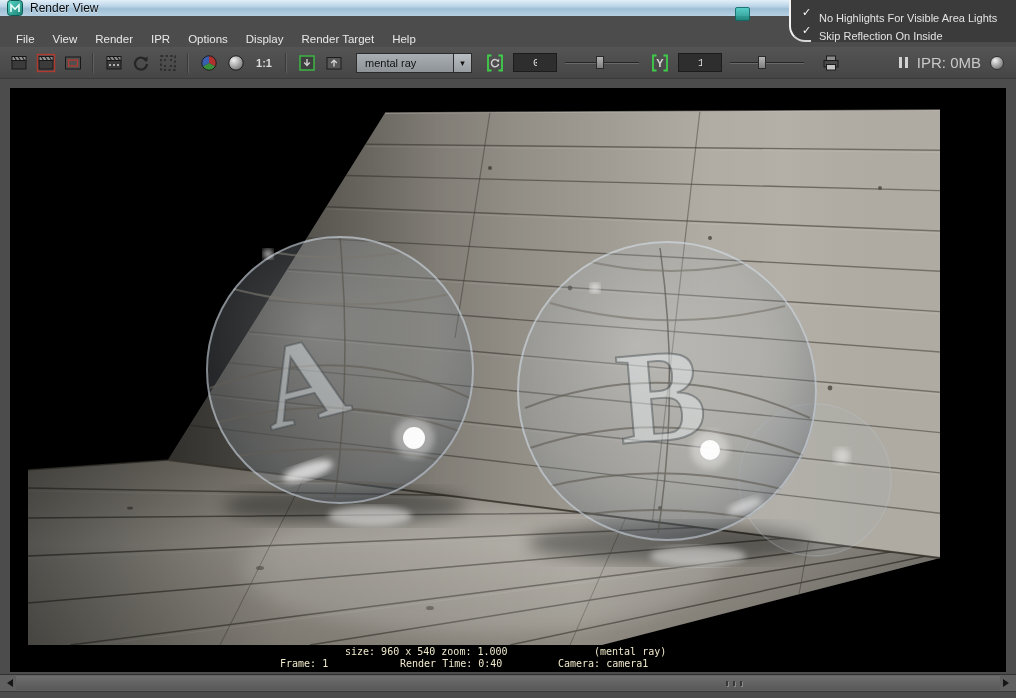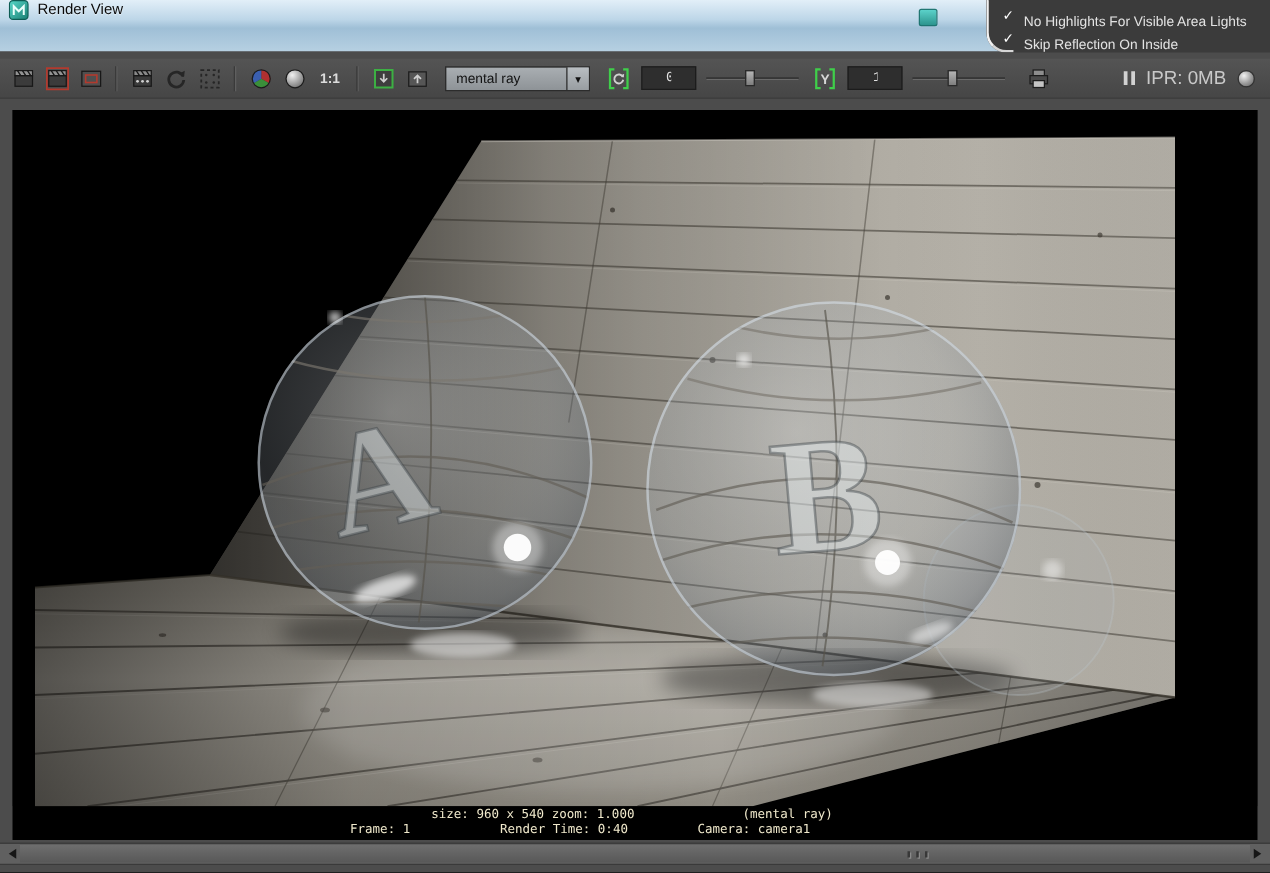--- a/index.html
+++ b/index.html
@@ -1,22 +1,22 @@
 <!DOCTYPE html>
 <html><head>
 <meta charset="utf-8">
 <style>
   * { box-sizing: border-box; margin: 0; padding: 0; }
   body { background:#222; font-family:"Liberation Sans", sans-serif; }
   .window { position:relative; width:1016px; height:698px; background:#4c4c4c; overflow:hidden; outline:1px solid #1e1e1e; }
 
   
-  .titlebar { position:absolute; top:0; left:0; right:0; height:41px;
+  .titlebar { position:absolute; top:0; left:0; right:0; height:16px;
     background:linear-gradient(180deg,#e2eff8 0%,#bdd6e8 38%,#9fbfd6 55%,#b6d0e2 100%);
-    display:flex; padding-left:7px; }
+    display:flex; align-items:center; padding-left:7px; }
   .app-icon { width:16px; height:16px; display:inline-block; }
   .title { font-size:12px; color:#0a0a0a; margin-left:7px; text-shadow:0 1px 1px rgba(255,255,255,.6); }
   .tb-accent { position:absolute; left:735px; top:7px; width:15px; height:14px; border-radius:2px;
     background:linear-gradient(180deg,#4fd0c6,#1f8f86); border:1px solid #0f6c66; opacity:.9; }
 
   
   .menubar { position:absolute; top:28px; left:0; right:0; height:23px; background:#4c4c4c;
     border-bottom:1px solid #424242; display:flex; align-items:center; padding-left:7px; }
   .menu-item { color:#e8e8e8; font-size:11.5px; padding:4px 9px; cursor:default; }
 
@@ -89,20 +89,30 @@
             </linearGradient>
           </defs>
         <rect x="0.5" y="0.5" width="15" height="15" rx="3" fill="url(#mayaG)" stroke="#0d5c53"></rect>
         <path d="M4 12V5l4 4 4-4v7" fill="none" stroke="#eafffb" stroke-width="1.6"></path>
       </svg>
     </span>
     <span class="title">Render View</span>
     <span class="tb-accent"></span>
   </div>
 
+  <div class="menubar">
+    <span class="menu-item">File</span>
+    <span class="menu-item">View</span>
+    <span class="menu-item">Render</span>
+    <span class="menu-item">IPR</span>
+    <span class="menu-item">Options</span>
+    <span class="menu-item">Display</span>
+    <span class="menu-item">Render Target</span>
+    <span class="menu-item">Help</span>
+  </div>
 
   <div class="toolbar">
 
     <button class="tbtn">
       <svg width="20" height="20" viewBox="0 0 20 20">
         <rect x="3" y="7.5" width="14" height="8.5" fill="#3b3b3b" stroke="#181818"></rect>
         <rect x="3" y="3.5" width="14" height="4" fill="#939393" stroke="#181818"></rect>
         <path d="M5 3.5l2.6 4M9 3.5l2.6 4M13 3.5l2.6 4" stroke="#181818" stroke-width="1.1"></path>
       </svg>
     </button>

